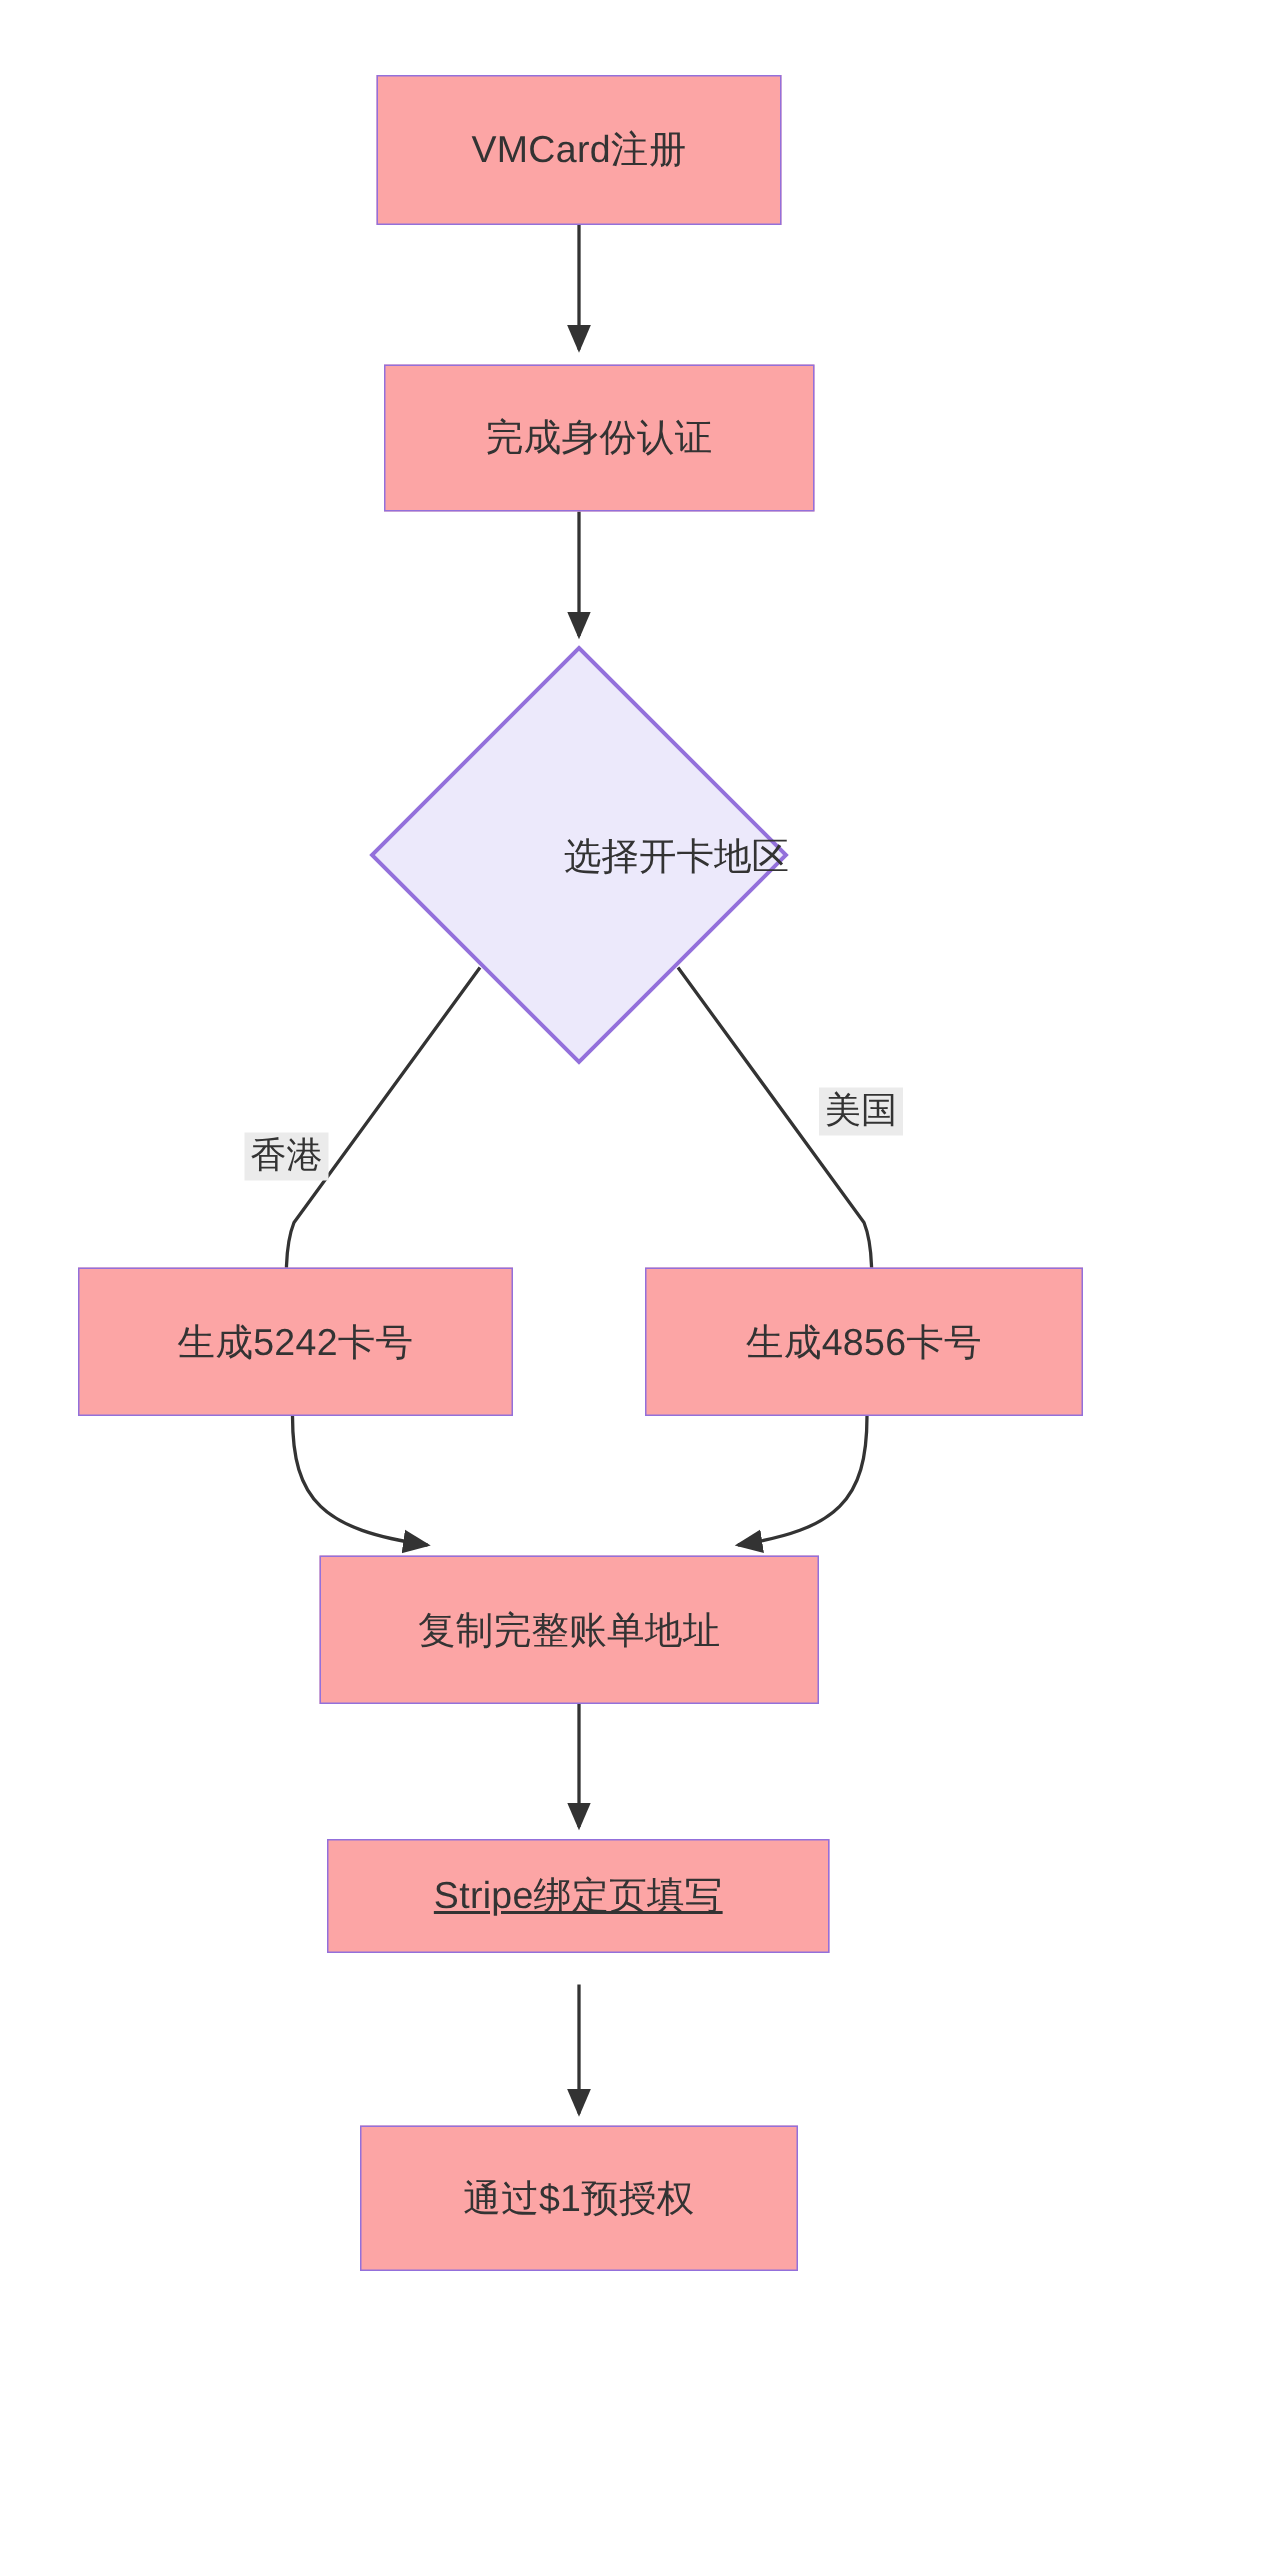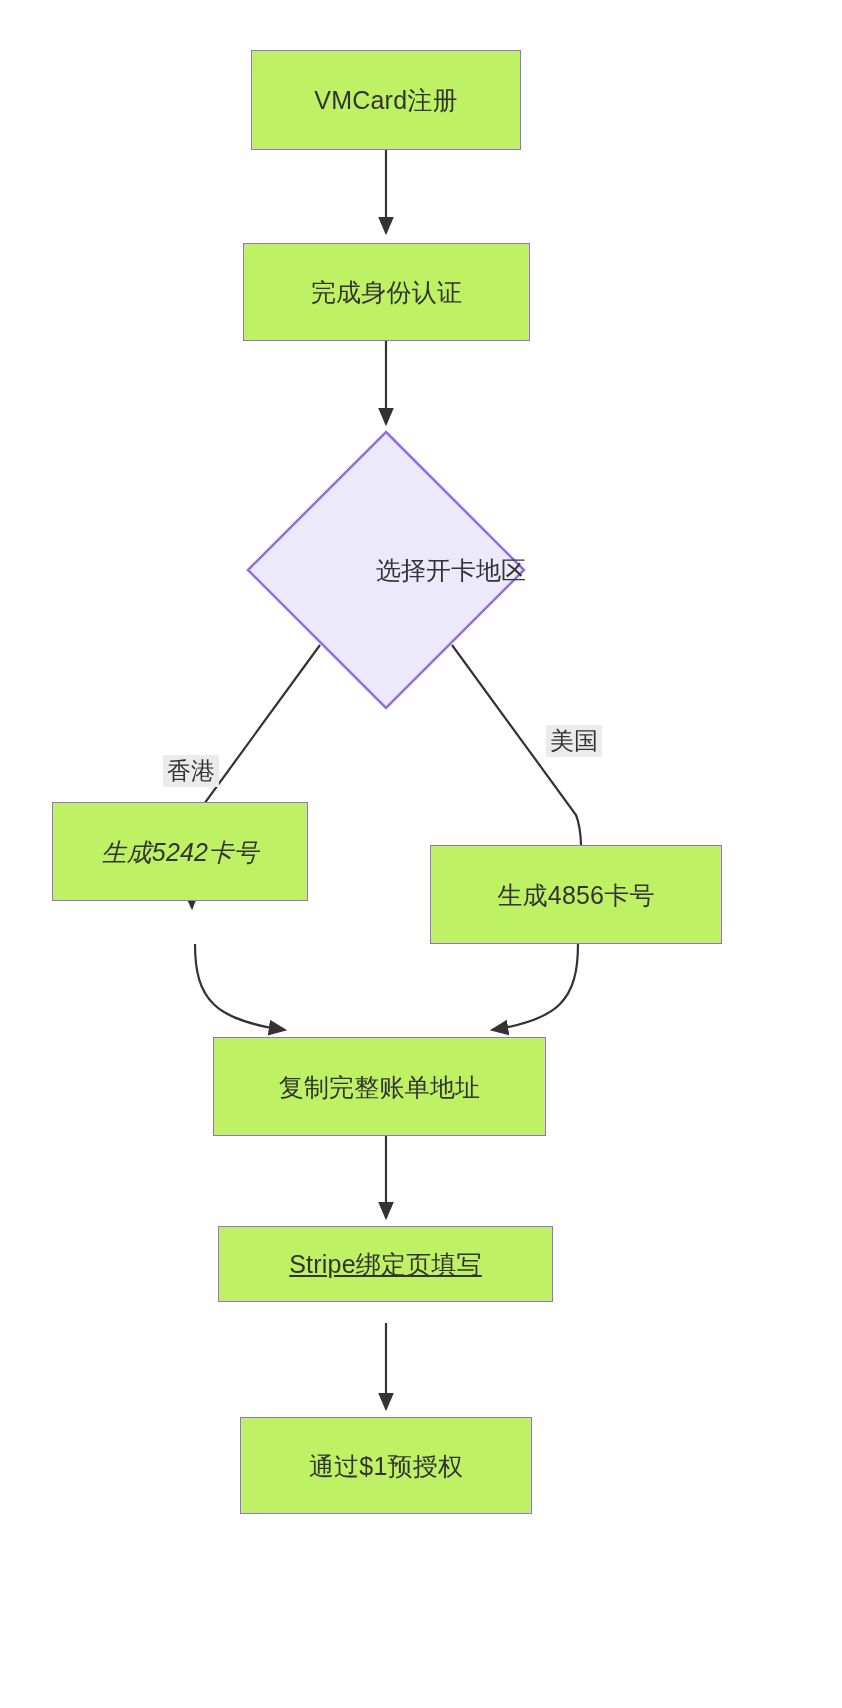--- a/index.html
+++ b/index.html
@@ -23,21 +23,21 @@
   svg.flow-canvas {
     position: absolute;
     left: 0; top: 0;
     width: 842px;
     height: 1708px;
     display: block;
   }
   .node-box {
     position: absolute;
     box-sizing: border-box;
-    background: #bef264;
+    background: #fca5a5;
     border: 1.6px solid #9370db;
     display: flex;
     align-items: center;
     justify-content: center;
     color: #333333;
     font-size: 25px;
     line-height: 1.2;
     letter-spacing: 0.2px;
     white-space: nowrap;
   }
@@ -112,36 +112,36 @@
 
     <g>
       <line x1="386" y1="1323" x2="386" y2="1409" stroke="#333333" stroke-width="2.2" marker-end="url(#arrowhead)"></line>
     </g>
   </svg>
 
   <div class="node-box" style="left:251px; top:50px; width:270px; height:100px;">
     <span>VMCard注册</span>
   </div>
 
-  <div class="node-box" style="left:243px; top:243px; width:287px; height:98px;">
+  <div class="node-box" style="left:256px; top:243px; width:287px; height:98px;">
     <span>完成身份认证</span>
   </div>
 
   <div class="node-diamond" style="left:246px; top:430px; width:280px; height:280px;">
     <svg class="diamond-shape" viewBox="0 0 280 280" preserveAspectRatio="none">
       <polygon points="140,2 278,140 140,278 2,140" fill="#ece9fb" stroke="#9370db" stroke-width="2.6"></polygon>
     </svg>
     <span class="diamond-label">选择开卡地区</span>
   </div>
 
   <div class="edge-label" style="left:163px; top:755px;">香港</div>
 
   <div class="edge-label" style="left:546px; top:725px;">美国</div>
 
-  <div class="node-box" style="left:52px; top:802px; width:256px; height:99px;font-style:italic;">
+  <div class="node-box" style="left:52px; top:845px; width:290px; height:99px;">
     <span>生成5242卡号</span>
   </div>
 
   <div class="node-box" style="left:430px; top:845px; width:292px; height:99px;">
     <span>生成4856卡号</span>
   </div>
 
   <div class="node-box" style="left:213px; top:1037px; width:333px; height:99px;">
     <span>复制完整账单地址</span>
   </div>

